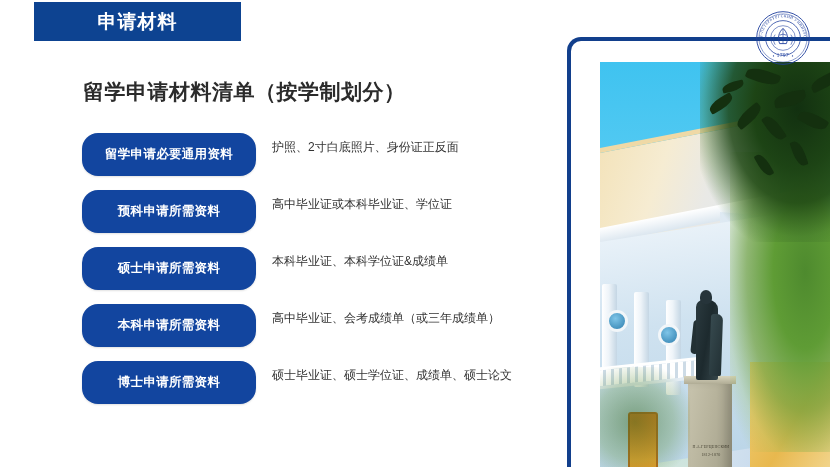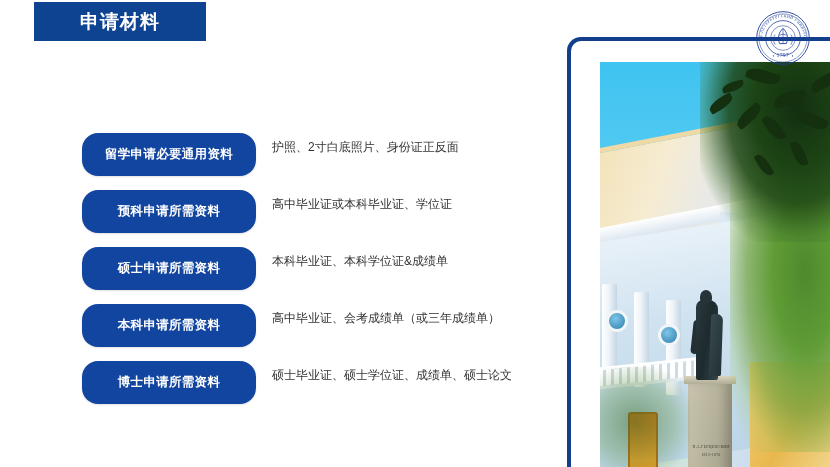--- a/index.html
+++ b/index.html
@@ -7,21 +7,21 @@
     width:830px; height:467px;
     background:#ffffff;
     font-family:"Liberation Sans","DejaVu Sans",sans-serif;
     overflow:hidden;
   }
   #slide { position:relative; width:830px; height:467px; background:#fff; }
 
   
   #section-badge {
     position:absolute; left:34px; top:2px;
-    width:172px; height:39px;
+    width:207px; height:39px;
     background:#0d4391;
     display:flex; align-items:center; justify-content:center;
   }
   #section-badge .label {
     color:#ffffff; font-size:19px; font-weight:700; letter-spacing:1px;
     line-height:1;
   }
 
   
   #content-title {
@@ -179,20 +179,21 @@
 </style>
 </head>
 <body>
 
 <div id="slide">
 
   <div id="section-badge">
     <span class="label">申请材料</span>
   </div>
 
+  <div id="content-title">留学申请材料清单（按学制划分）</div>
 
   <div id="rows">
 
     <div class="row">
       <div class="pill">
         <span class="pill-label">留学申请必要通用资料</span>
       </div>
       <div class="row-desc">护照、2寸白底照片、身份证正反面</div>
     </div>
 

